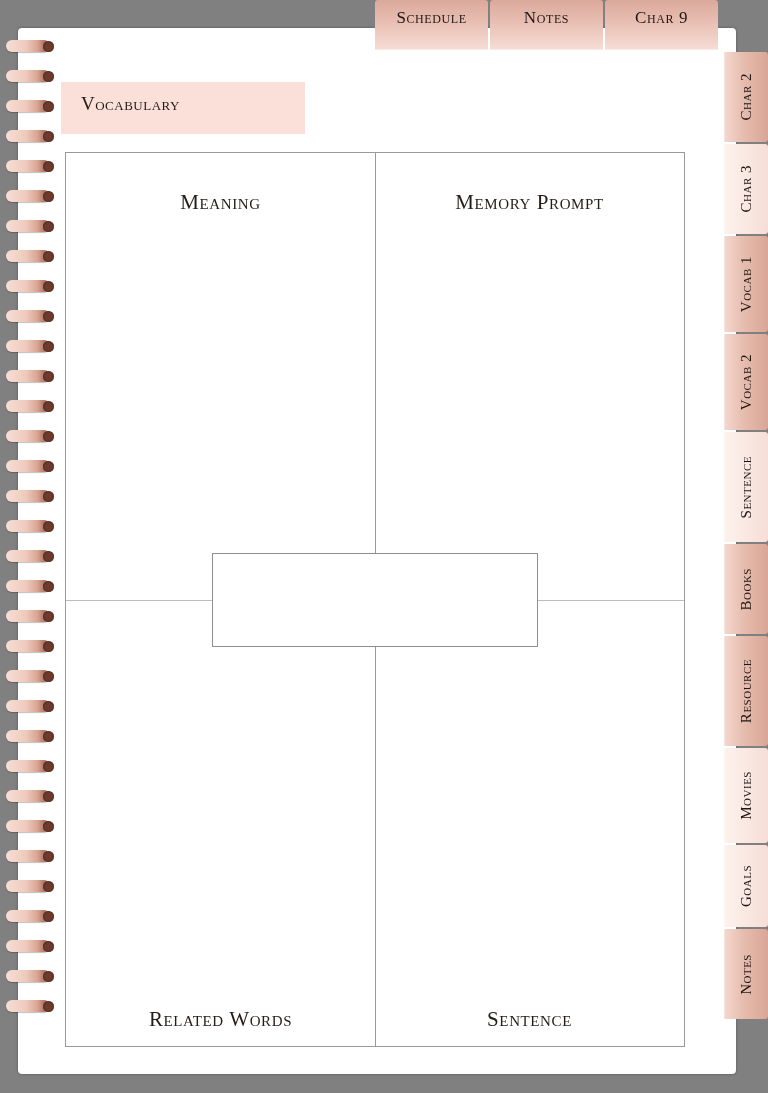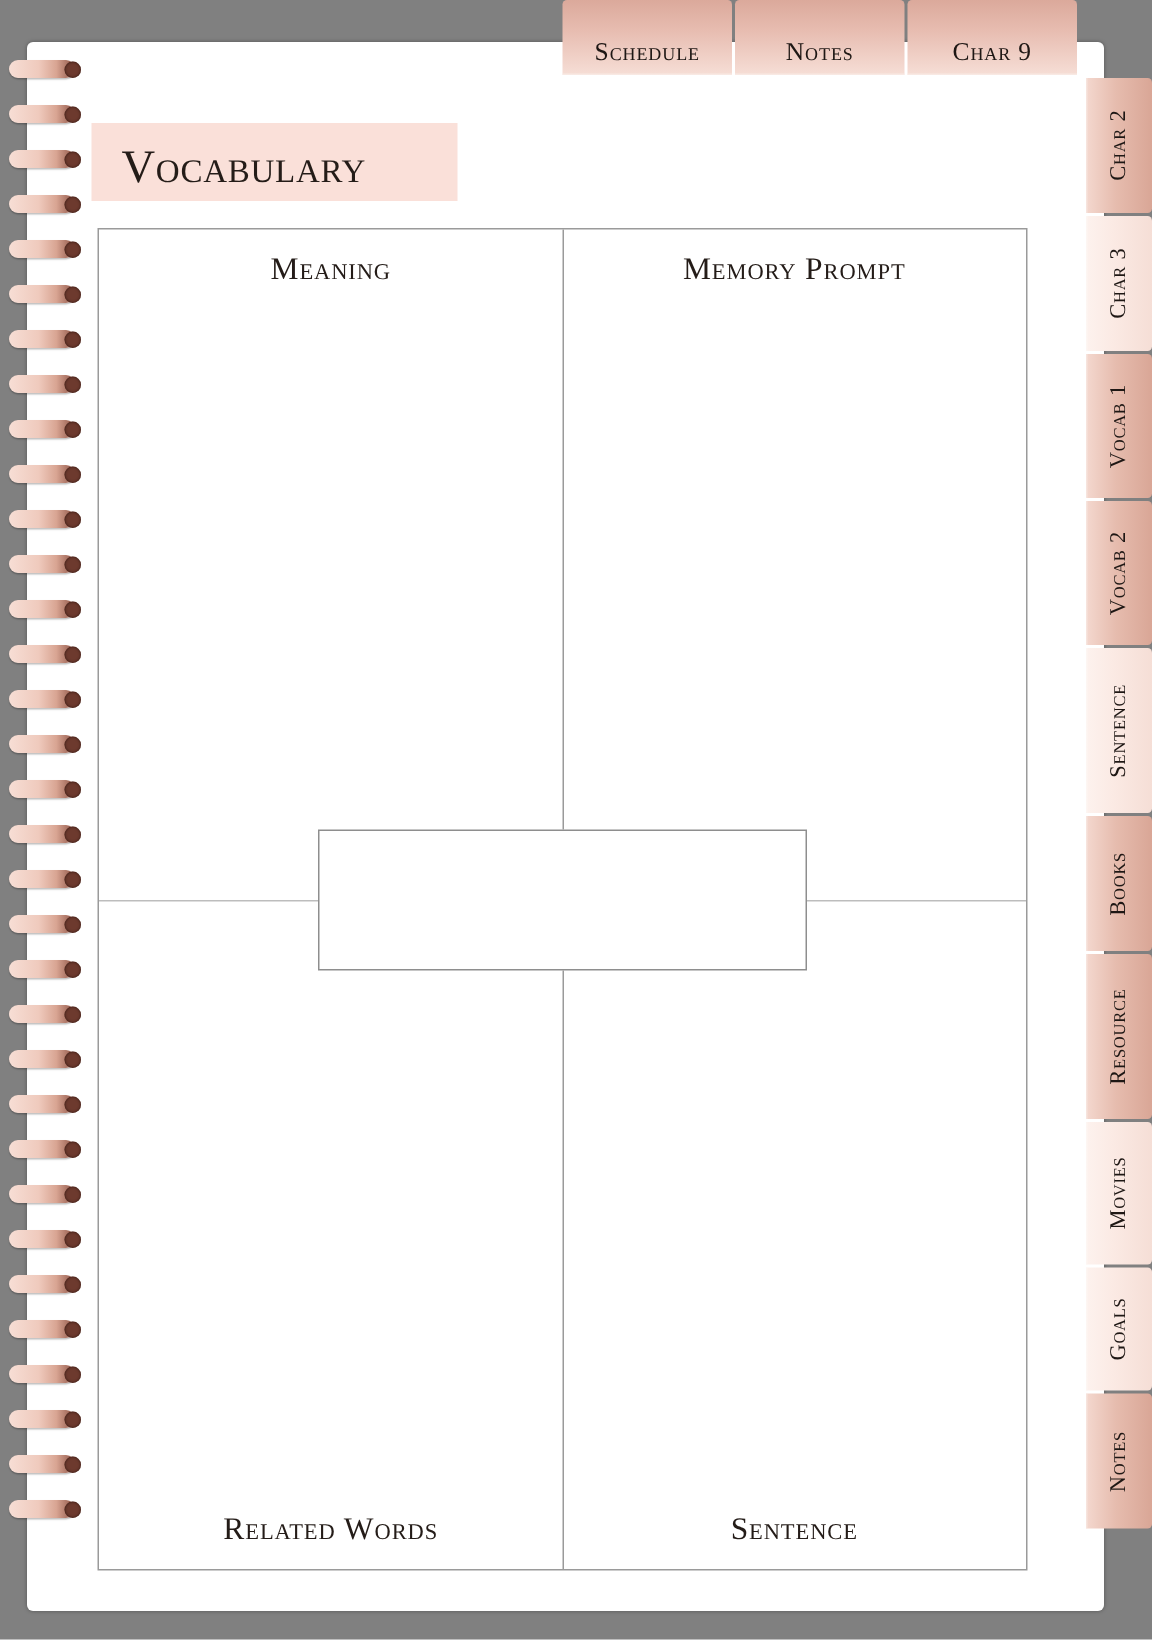--- a/index.html
+++ b/index.html
@@ -24,21 +24,21 @@
     gap: 2px;
     z-index: 5;
   }
   .top-tab {
     width: 113px;
     height: 50px;
     background: linear-gradient(to bottom, #dba99b 0%, #e7bcb0 40%, #f6ded6 100%);
     border-top-left-radius: 3px;
     border-top-right-radius: 3px;
     box-sizing: border-box;
-    padding-top: 25px;
+    padding-top: 8px;
     text-align: center;
     font-variant: small-caps;
     font-size: 17px;
     letter-spacing: 0.6px;
     color: #1e1714;
     box-shadow: inset 0 -1px 0 rgba(255,255,255,.35);
   }
 
   
   .page {
@@ -126,21 +126,21 @@
     top: 54px;
     width: 244px;
     height: 52px;
     background: #fae0d9;
   }
   .title-band .title {
     position: absolute;
     left: 20px;
     top: 11px;
     font-variant: small-caps;
-    font-size: 31px;
+    font-size: 19px;
     letter-spacing: 0.5px;
     color: #241c18;
     text-align: center;
   }
 
   .grid {
     position: absolute;
     left: 47px;
     top: 124px;
     width: 620px;
@@ -164,20 +164,21 @@
     height: 1px;
     background: #bdbdbd;
   }
   .cell-label {
     position: absolute;
     font-variant: small-caps;
     font-size: 21px;
     letter-spacing: 0.6px;
     color: #241c18;
     white-space: nowrap;
+    margin-top: 23px;
   }
   .lbl-meaning  { left: 0; top: 14px; width: 50%; text-align: center; }
   .lbl-memory   { left: 50%; top: 14px; width: 50%; text-align: center; }
   .lbl-related  { left: 0; bottom: 14px; width: 50%; text-align: center; }
   .lbl-sentence { left: 50%; bottom: 14px; width: 50%; text-align: center; }
 
   .center-box {
     position: absolute;
     left: 50%;
     top: 50%;

